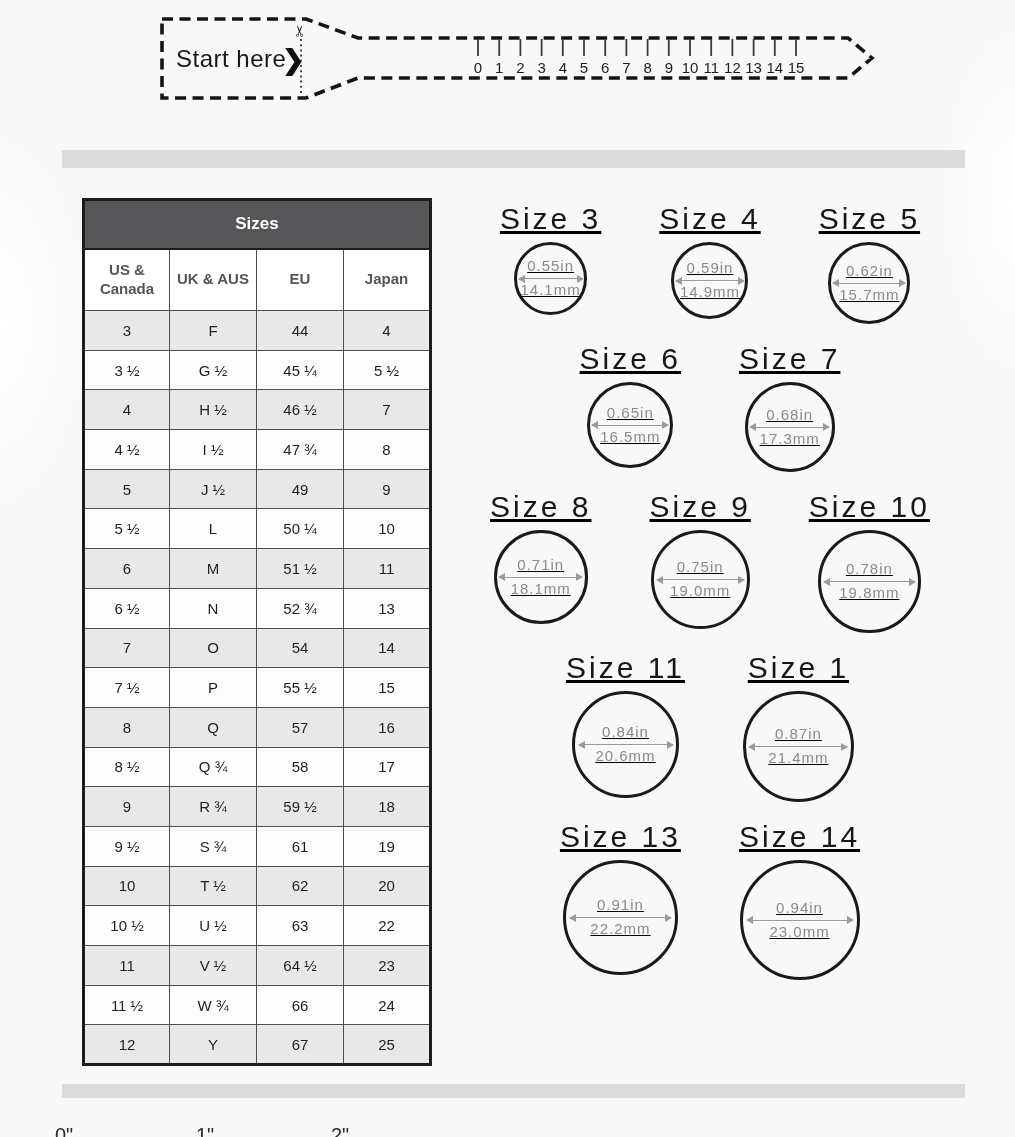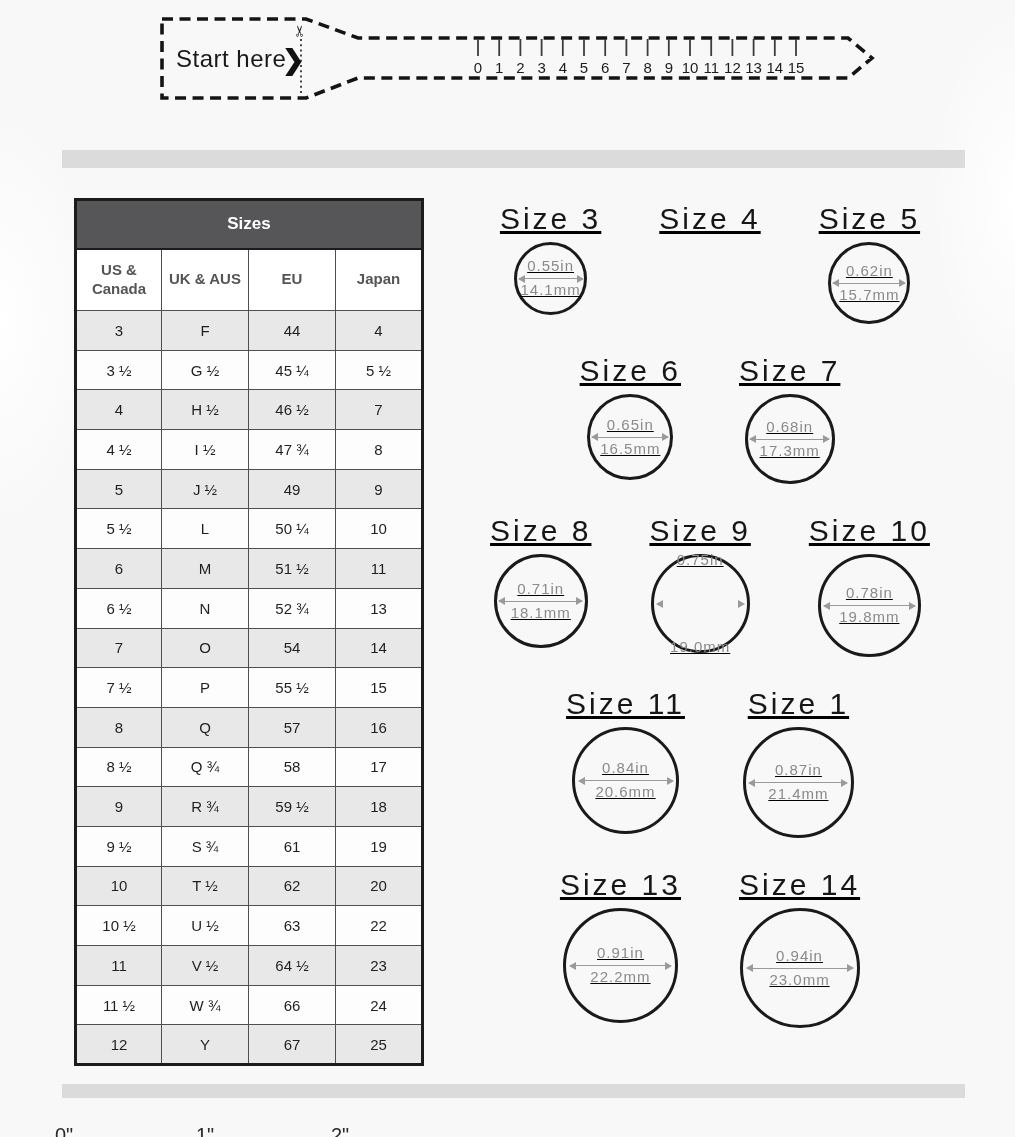--- a/index.html
+++ b/index.html
@@ -28,21 +28,21 @@
   .tick-line { stroke: #3c3c3c; stroke-width: 1.8; }
   .tick-num { font-size: 15px; fill: #1c1c1c; text-anchor: middle; }
 
   
   .gray-bar { position: absolute; left: 62px; width: 903px; background: #dbdbdb; }
   #bar-top { top: 150px; height: 18px; }
   #bar-bottom { top: 1084px; height: 14px; }
 
   
   #size-table {
-    position: absolute; left: 74px; top: 198px; width: 350px;
+    position: absolute; left: 82px; top: 198px; width: 350px;
     border-collapse: collapse;
     border: 3px solid #1c1c1c;
     table-layout: fixed;
   }
   #size-table th, #size-table td {
     border: 1px solid #4f4f4f;
     text-align: center; vertical-align: middle;
   }
   #size-table .title-row th {
     background: #565659; color: #ffffff;
@@ -59,21 +59,21 @@
   }
   #size-table tr.alt td { background: #e8e8e8; }
   #size-table col.c1 { width: 86px; }
 
   
   #rings-section {
     position: absolute; left: 455px; top: 202px; width: 510px;
     display: flex; flex-direction: column; align-items: center; text-decoration: underline;
   }
   .ring-row { display: flex; justify-content: center; align-items: flex-start; gap: 58px; }
-  .ring-row + .ring-row { margin-top: 30px; }
+  .ring-row + .ring-row { margin-top: 18px; }
   .ring-row:last-child { }
   .ring-block { display: flex; flex-direction: column; align-items: center; }
   .ring-title {
     font-size: 30px; color: #161616; letter-spacing: 3px;
     white-space: nowrap; margin-bottom: 6px; font-weight: 400;
   }
   .ring-circle {
     border: 3px solid #1a1a1a; border-radius: 50%;
     display: flex; flex-direction: column; align-items: center; justify-content: center;
     background: transparent;
@@ -285,20 +285,25 @@
         <div class="ring-block">
           <div class="ring-title">Size 3</div>
           <div class="ring-circle" style="width: 73px; height: 73px;">
             <div class="dim-in">0.55in</div>
             <div class="dim-arrow" style="width: 64px;"></div>
             <div class="dim-mm">14.1mm</div>
           </div>
         </div>
         <div class="ring-block">
           <div class="ring-title">Size 4</div>
+          <div class="ring-circle" style="width: 77px; height: 77px;">
+            <div class="dim-in">0.59in</div>
+            <div class="dim-arrow" style="width: 68px;"></div>
+            <div class="dim-mm">14.9mm</div>
+          </div>
         </div>
         <div class="ring-block">
           <div class="ring-title">Size 5</div>
           <div class="ring-circle" style="width: 82px; height: 82px;">
             <div class="dim-in">0.62in</div>
             <div class="dim-arrow" style="width: 72px;"></div>
             <div class="dim-mm">15.7mm</div>
           </div>
         </div>
       </div>
@@ -324,21 +329,21 @@
         <div class="ring-block">
           <div class="ring-title">Size 8</div>
           <div class="ring-circle" style="width: 94px; height: 94px; align-items: center;">
             <div class="dim-in">0.71in</div>
             <div class="dim-arrow" style="width: 83px;"></div>
             <div class="dim-mm">18.1mm</div>
           </div>
         </div>
         <div class="ring-block">
           <div class="ring-title">Size 9</div>
-          <div class="ring-circle" style="width: 99px; height: 99px; gap: 32px;">
+          <div class="ring-circle" style="width: 99px; height: 99px;">
             <div class="dim-in">0.75in</div>
             <div class="dim-arrow" style="width: 87px;"></div>
             <div class="dim-mm">19.0mm</div>
           </div>
         </div>
         <div class="ring-block">
           <div class="ring-title">Size 10</div>
           <div class="ring-circle" style="width: 103px; height: 103px;">
             <div class="dim-in">0.78in</div>
             <div class="dim-arrow" style="width: 91px;"></div>

